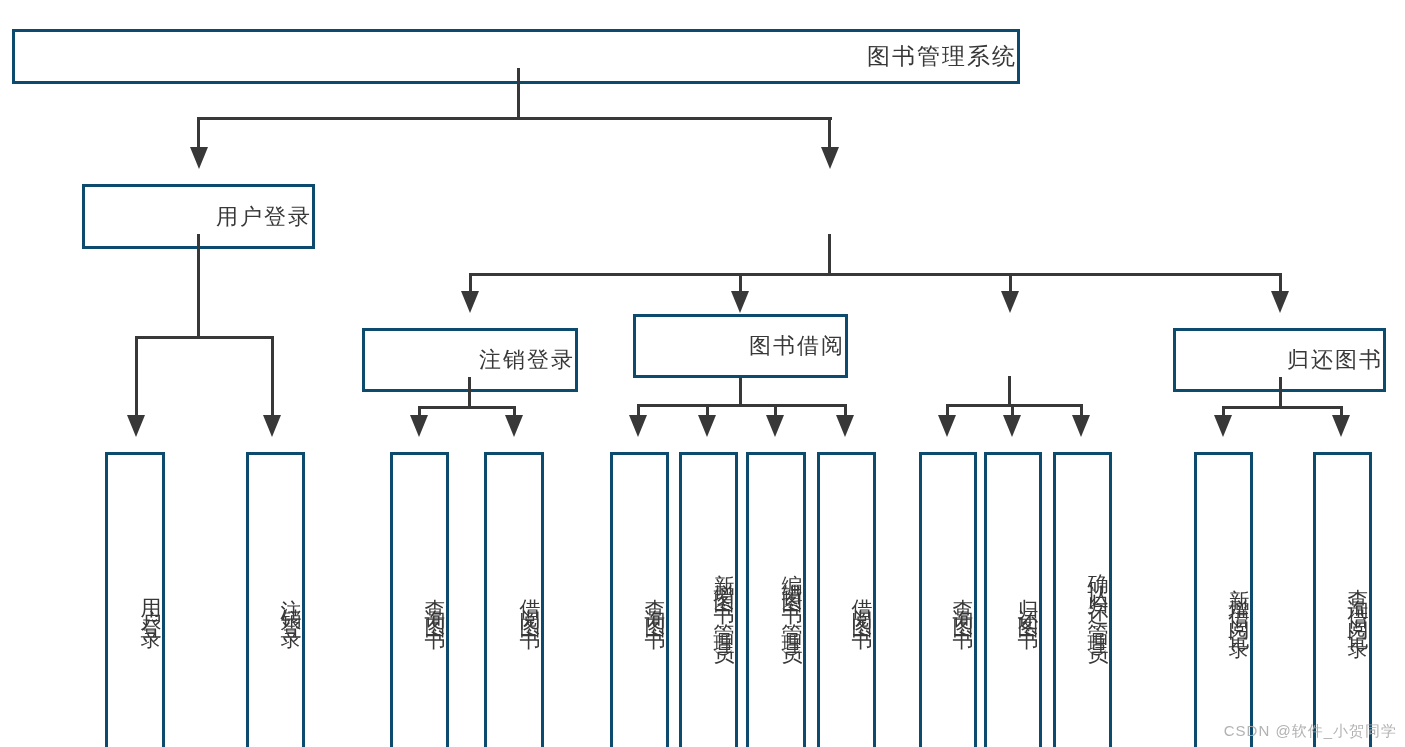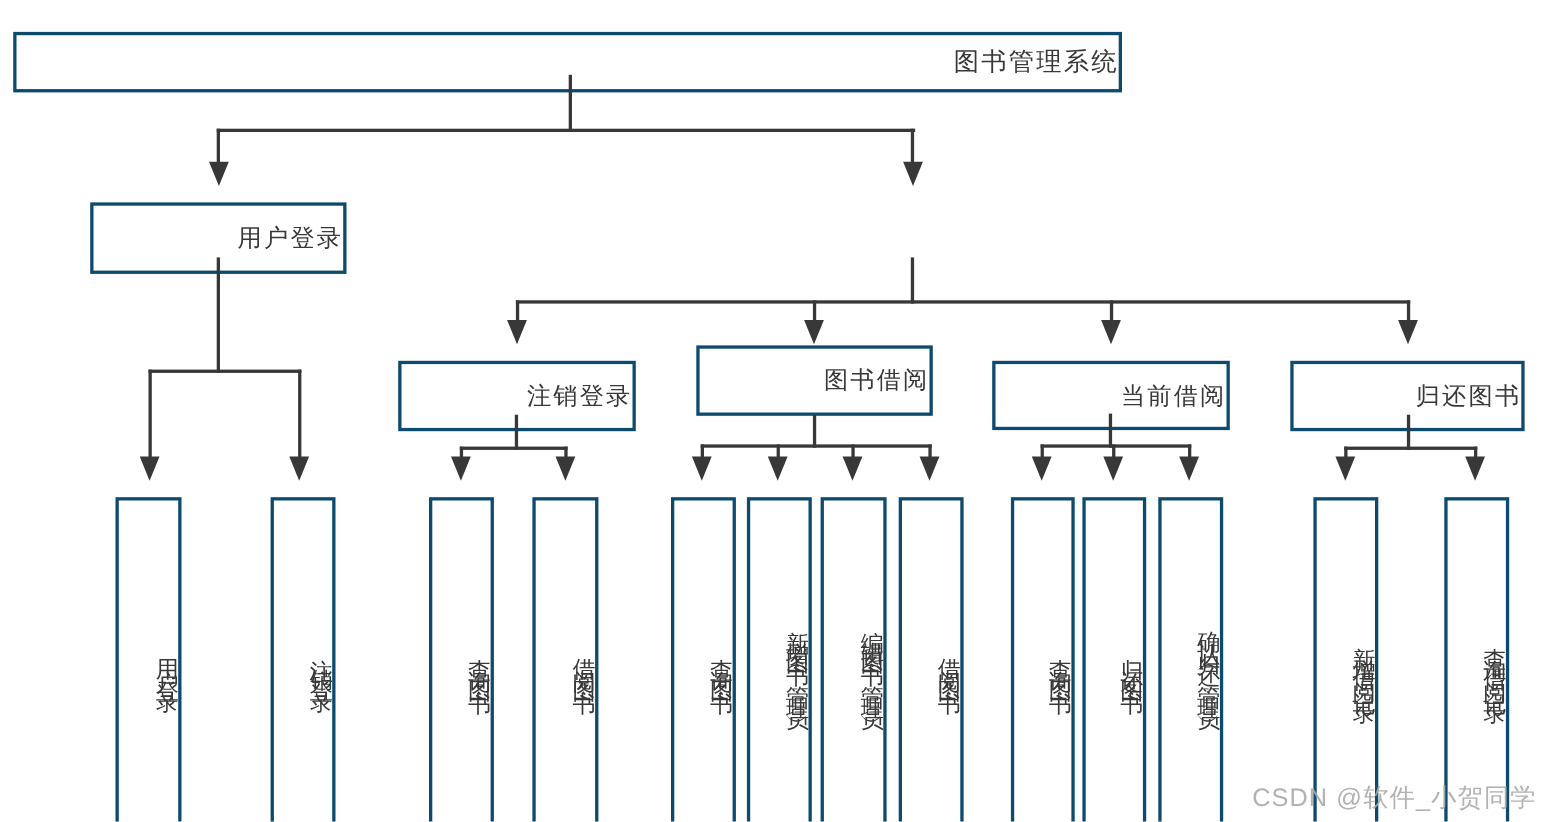--- a/index.html
+++ b/index.html
@@ -20,21 +20,21 @@
   }
   .vl{position:absolute;width:3px;background:#383838;}
   .hl{position:absolute;height:3px;background:#383838;}
   .arrow{
     position:absolute;width:0;height:0;
     border-left:9px solid transparent;border-right:9px solid transparent;
     border-top:22px solid #383838;
   }
   .watermark{
     position:absolute;right:8px;bottom:6px;z-index:5;
-    font-size:23px;letter-spacing:1px;color:rgba(170,170,170,0.9);white-space:nowrap;
+    font-size:15px;letter-spacing:1px;color:rgba(170,170,170,0.9);white-space:nowrap;
   }
 </style>
 </head>
 <body>
 
 <div id="canvas">
 
   <div class="box root" style="left:12px;top:14px;width:1008px;height:55px;">
     <span class="lbl">图书管理系统</span>
   </div>
@@ -66,23 +66,20 @@
   <div class="vl" style="left:1009px;top:273px;height:21px;"></div>
   <div class="arrow" style="left:1001px;top:291px;"></div>
   <div class="vl" style="left:1279px;top:273px;height:21px;"></div>
   <div class="arrow" style="left:1271px;top:291px;"></div>
 
   <div class="box" style="left:362px;top:313px;width:216px;height:64px;">
     <span class="lbl">注销登录</span>
   </div>
   <div class="box" style="left:633px;top:299px;width:215px;height:64px;">
     <span class="lbl">图书借阅</span>
-  </div>
-  <div class="box" style="left:902px;top:313px;width:216px;height:63px;">
-    <span class="lbl">当前借阅</span>
   </div>
   <div class="box" style="left:1173px;top:313px;width:213px;height:64px;">
     <span class="lbl">归还图书</span>
   </div>
 
   <div class="vl" style="left:468px;top:377px;height:32px;"></div>
   <div class="hl" style="left:418px;top:406px;width:98px;"></div>
   <div class="vl" style="left:418px;top:406px;height:11px;"></div>
   <div class="arrow" style="left:410px;top:415px;"></div>
   <div class="vl" style="left:513px;top:406px;height:11px;"></div>

